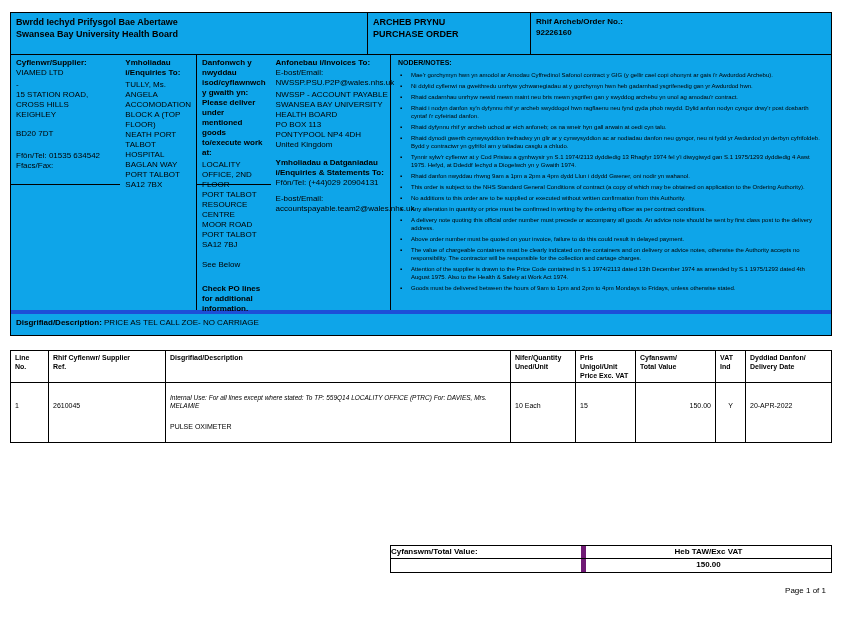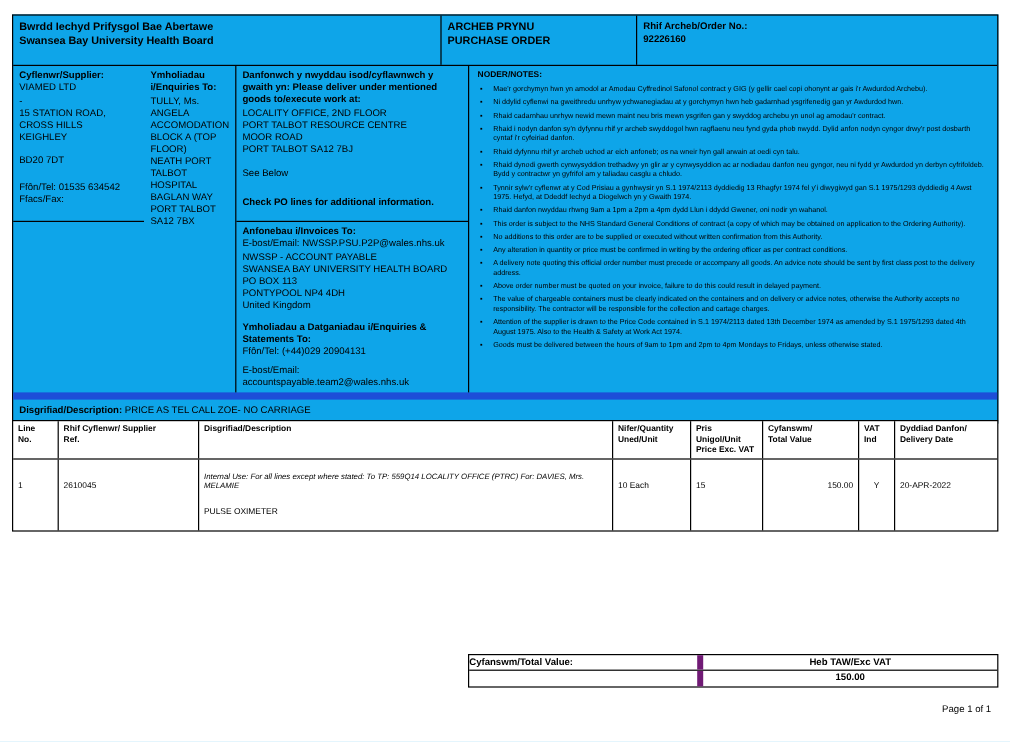--- a/index.html
+++ b/index.html
@@ -8,38 +8,38 @@
   .page{position:relative;width:842px;height:618px;background:#fff;overflow:hidden}
   .b{font-weight:700}
   .form{position:absolute;left:10px;top:12px;width:822px;border:1px solid #000;background:#0ea5e9}
   .hdr-row{display:flex;min-height:42px;border-bottom:1px solid #000}
   .hdr-org{width:357px;border-right:1px solid #000;padding:3px 5px;font-size:9px;font-weight:700;line-height:12px}
   .hdr-title{width:163px;border-right:1px solid #000;padding:3px 5px;font-size:9px;font-weight:700;line-height:12px}
   .hdr-date{width:113px;border-right:1px solid #000;padding:3px 5px;font-size:8px;font-weight:700;line-height:11px}
   .hdr-order{flex:1;padding:3px 5px;font-size:8px;font-weight:700;line-height:11px}
   .main-row{display:flex;min-height:255px}
   .col-left{width:186px;border-right:1px solid #000;display:flex;flex-direction:row}
-  .col-mid{width:194px;border-right:1px solid #000;display:flex;flex-direction:column}
+  .col-mid{width:194px;border-right:1px solid #000;display:flex;flex-direction:row}
   .col-notes{flex:1;padding:4px 7px;font-size:6px;line-height:8px}
   .sec{padding:3px 5px;font-size:8px;line-height:10px;position:relative}
   .sec-top{height:130px;border-bottom:1px solid #000}
   .sec-bottom{flex:1}
   .sec-label{font-weight:700}
   .addr{margin-top:2px}
   .addr div{min-height:9px}
   .contact-abs{position:absolute;left:5px;bottom:13px}
   .contact-flow{margin-top:14px}
   .see-below{margin-top:10px;font-weight:400}
   .check-note{margin-top:14px;font-weight:700}
   .stmt-label{margin-top:8px;font-weight:700}
   .notes-title{font-size:7px;font-weight:700;margin-bottom:4px}
   .notes-list{list-style:none}
   .notes-list li{position:relative;padding-left:13px;margin-bottom:3px}
   .notes-list li::before{content:"▪";position:absolute;left:2px;top:0}
-  .desc-row{border-top:6px solid #1d4ed8;min-height:25px;padding:4px 5px;font-size:8px}
+  .desc-row{border-top:4px solid #1d4ed8;min-height:25px;padding:4px 5px;font-size:8px}
   .items{position:absolute;left:10px;top:350px;width:822px;border:1px solid #000;font-size:7px;background:#fff}
   .i-hdr{display:flex;border-bottom:1px solid #000;font-weight:700;min-height:26px}
   .i-body{display:flex;min-height:55px}
   .i-cell{padding:2px 4px;border-right:1px solid #000;white-space:pre-line;line-height:9px}
   .i-cell:last-child{border-right:none}
   .c1{width:38px}.c2{width:117px}.c3{width:345px}.c4{width:65px}.c5{width:60px}.c6{width:80px}.c7{width:30px}.c8{flex:1}
   .pad{padding-top:18px}
   .tr{text-align:right}
   .tc{text-align:center}
   .internal-note{font-size:6.5px;line-height:8px;font-style:italic}

